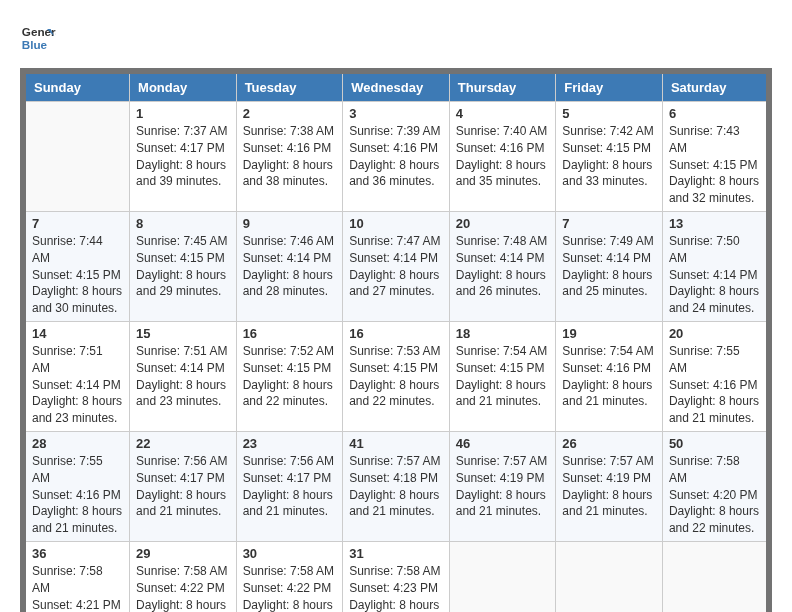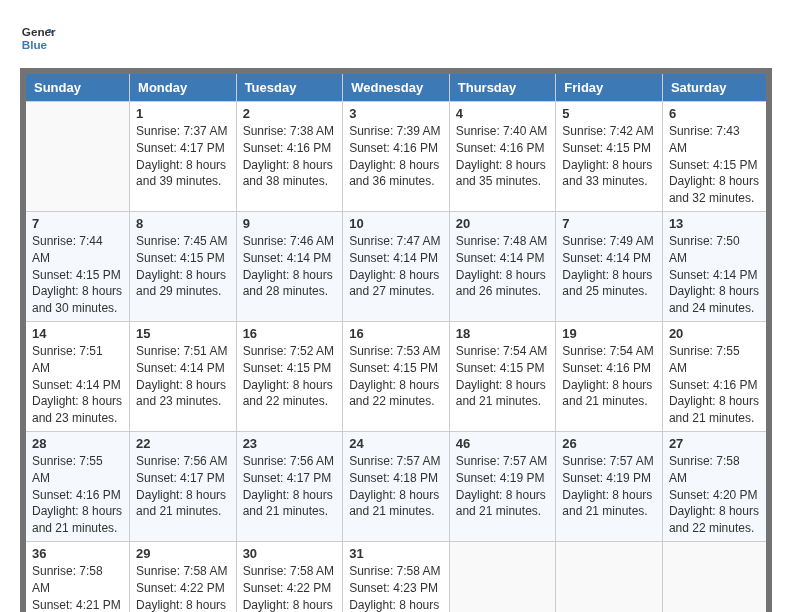--- a/index.html
+++ b/index.html
@@ -202,33 +202,33 @@
         </td>
         <td>
           <span class="day-number">22</span>
           <div class="day-info">Sunrise: 7:56 AM<br>Sunset: 4:17 PM<br>Daylight: 8 hours and 21 minutes.</div>
         </td>
         <td>
           <span class="day-number">23</span>
           <div class="day-info">Sunrise: 7:56 AM<br>Sunset: 4:17 PM<br>Daylight: 8 hours and 21 minutes.</div>
         </td>
         <td>
-          <span class="day-number">24</span>
+          <span class="day-number">41</span>
           <div class="day-info">Sunrise: 7:57 AM<br>Sunset: 4:18 PM<br>Daylight: 8 hours and 21 minutes.</div>
         </td>
         <td>
           <span class="day-number">46</span>
           <div class="day-info">Sunrise: 7:57 AM<br>Sunset: 4:19 PM<br>Daylight: 8 hours and 21 minutes.</div>
         </td>
         <td>
           <span class="day-number">26</span>
           <div class="day-info">Sunrise: 7:57 AM<br>Sunset: 4:19 PM<br>Daylight: 8 hours and 21 minutes.</div>
         </td>
         <td>
-          <span class="day-number">27</span>
+          <span class="day-number">50</span>
           <div class="day-info">Sunrise: 7:58 AM<br>Sunset: 4:20 PM<br>Daylight: 8 hours and 22 minutes.</div>
         </td>
       </tr>
       <tr>
         <td>
           <span class="day-number">36</span>
           <div class="day-info">Sunrise: 7:58 AM<br>Sunset: 4:21 PM<br>Daylight: 8 hours and 22 minutes.</div>
         </td>
         <td>
           <span class="day-number">29</span>

